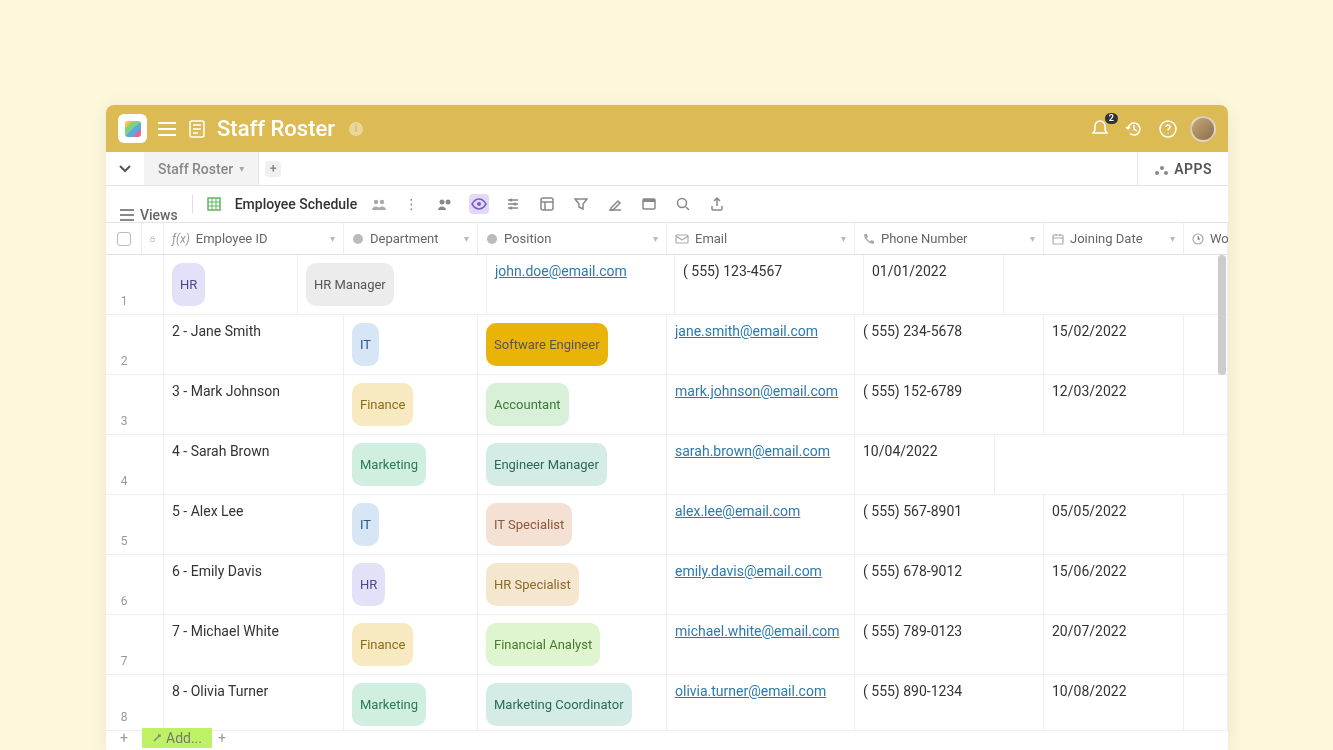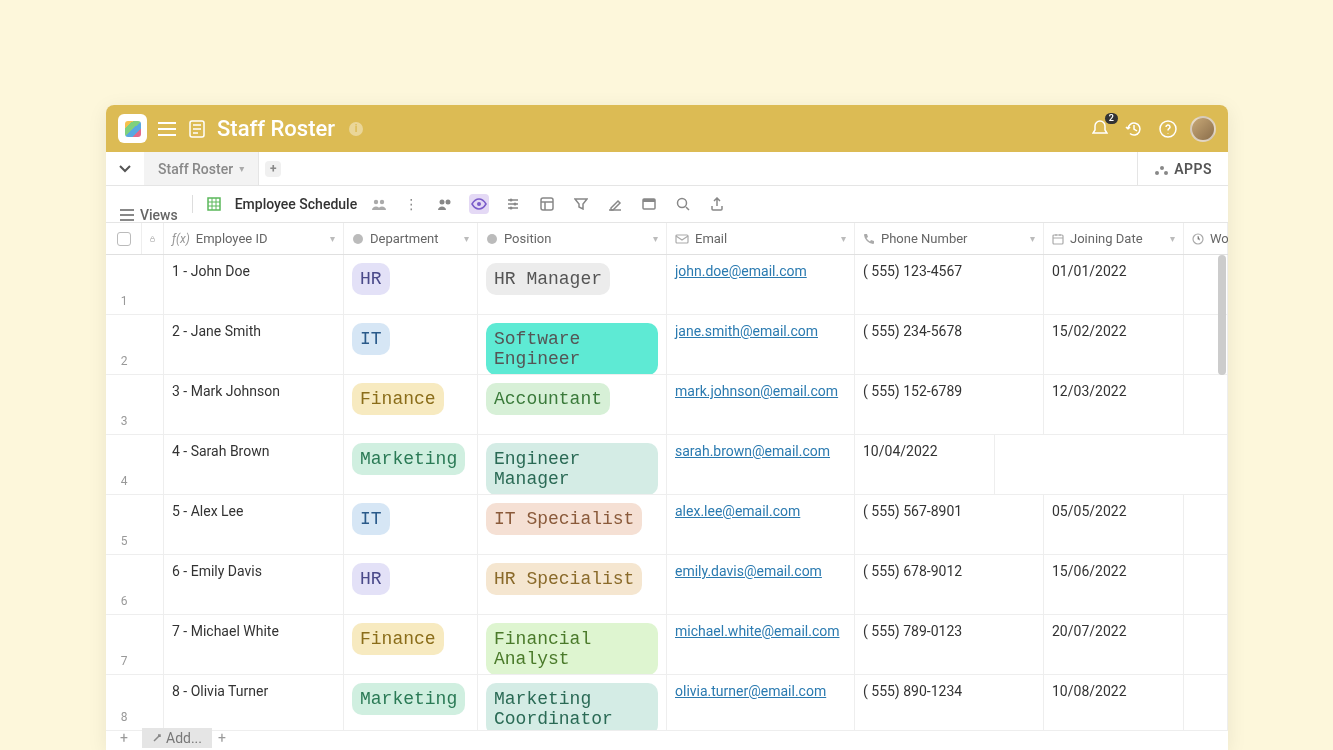--- a/index.html
+++ b/index.html
@@ -156,25 +156,25 @@
   .cell.num{width:36px;color:#999;font-size:12px;display:flex;align-items:flex-end;justify-content:center;padding-bottom:6px;border-right:none;}
   .cell.lock{width:22px;border-right:1px solid #eee;}
   .cell.emp{width:180px;}
   .cell.dept{width:134px;}
   .cell.pos{width:189px;}
   .cell.email{width:188px;}
   .cell.phone{width:189px;}
   .cell.date{width:140px;}
   .cell.last{flex:1;min-width:44px;}
   .email-link{color:#2a7ab0;text-decoration:underline;cursor:pointer;}
-  .pill{display:inline-block;padding:6px 8px;border-radius:10px;font-size:18px;font-family:Liberation Mono, monospace;}
+  .pill{display:inline-block;padding:14px 8px;border-radius:10px;font-size:13px;}
   
   .footer-bar{position:absolute;left:0;bottom:0;height:24px;display:flex;align-items:center;}
   .footer-plus{width:36px;display:flex;align-items:center;justify-content:center;color:#999;cursor:pointer;}
-  .footer-add{background:#e5e5e5;border-radius:0;padding:2px 10px;display:flex;align-items:center;gap:4px;color:#777;font-style:normal;cursor:pointer;}
+  .footer-add{background:#bef264;border-radius:0;padding:2px 10px;display:flex;align-items:center;gap:4px;color:#777;font-style:normal;cursor:pointer;}
   .footer-add2{margin-left:6px;color:#999;cursor:pointer;}
   .scrollbar{position:absolute;right:2px;top:0;width:8px;height:100%;}
   .scrollbar-thumb{position:absolute;right:0;top:0;width:8px;height:120px;background:#ccc;border-radius:4px;}
   
   .chk{width:14px;height:14px;border:1.5px solid #bbb;border-radius:3px;}
   svg{display:block;}
 </style>
 </head>
 <body>
 
@@ -395,34 +395,33 @@
         </span>
       <span>Wo</span>
     </div>
   </div>
 
   <div class="grid-body" id="grid-body">
 
     <div class="row">
         <div class="cell num">1</div>
         <div class="cell lock"></div>
-        <div class="cell emp">1 - John Doe</div>
         <div class="cell dept"><span class="pill" style="background:#e3e1f7;color:#4a4a8a">HR</span></div>
         <div class="cell pos"><span class="pill" style="background:#ececec;color:#555">HR Manager</span></div>
         <div class="cell email"><span class="email-link">john.doe@email.com</span></div>
         <div class="cell phone">( 555) 123-4567</div>
         <div class="cell date">01/01/2022</div>
         <div class="cell last"></div>
       </div>
       <div class="row">
         <div class="cell num">2</div>
         <div class="cell lock"></div>
         <div class="cell emp">2 - Jane Smith</div>
         <div class="cell dept"><span class="pill" style="background:#d6e6f5;color:#2a5a8a">IT</span></div>
-        <div class="cell pos"><span class="pill" style="background:#5eead4;color:#555">Software Engineer</span></div>
+        <div class="cell pos"><span class="pill" style="background:#eab308;color:#555">Software Engineer</span></div>
         <div class="cell email"><span class="email-link">jane.smith@email.com</span></div>
         <div class="cell phone">( 555) 234-5678</div>
         <div class="cell date">15/02/2022</div>
         <div class="cell last"></div>
       </div>
       <div class="row">
         <div class="cell num">3</div>
         <div class="cell lock"></div>
         <div class="cell emp">3 - Mark Johnson</div>
         <div class="cell dept"><span class="pill" style="background:#f7eac0;color:#8a6d1a">Finance</span></div>

